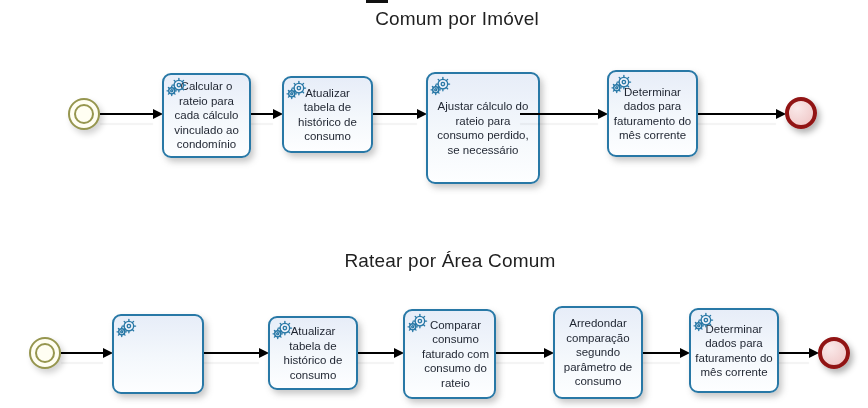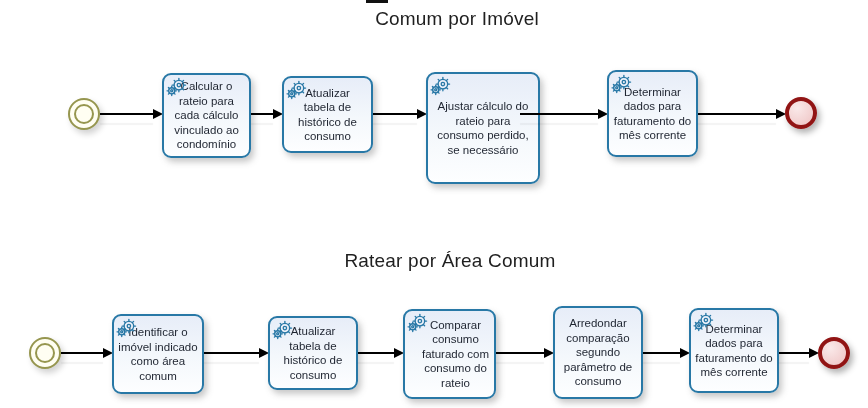--- a/index.html
+++ b/index.html
@@ -148,21 +148,20 @@
 </div>
 
 <div class="flow" style="left:61px;top:352px;width:42px;">
     <span class="arrowhead"></span>
   </div>
 
 <div class="task" style="left:112px;top:314px;width:92px;height:80px;">
   <svg class="gear" viewBox="0 0 22 22">
       <use href="#gear-sym"></use>
     </svg>
-  <span>Identificar o imóvel indicado como área comum</span>
 </div>
 
 <div class="flow" style="left:204px;top:352px;width:55px;">
     <span class="arrowhead"></span>
   </div>
 
 <div class="task" style="left:268px;top:316px;width:90px;height:74px;">
   <svg class="gear" viewBox="0 0 22 22">
       <use href="#gear-sym"></use>
     </svg>

